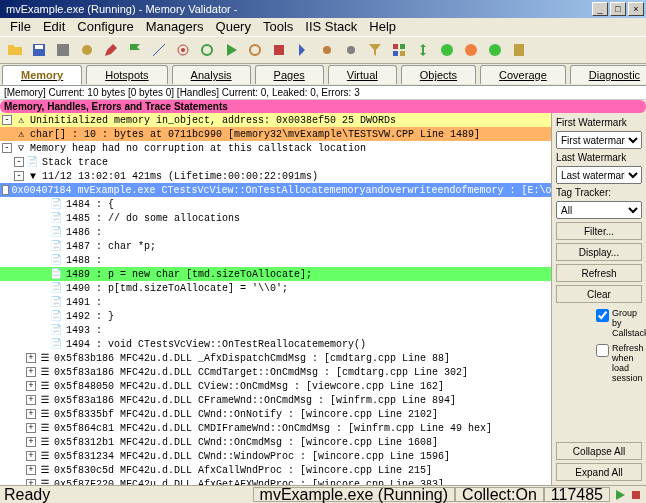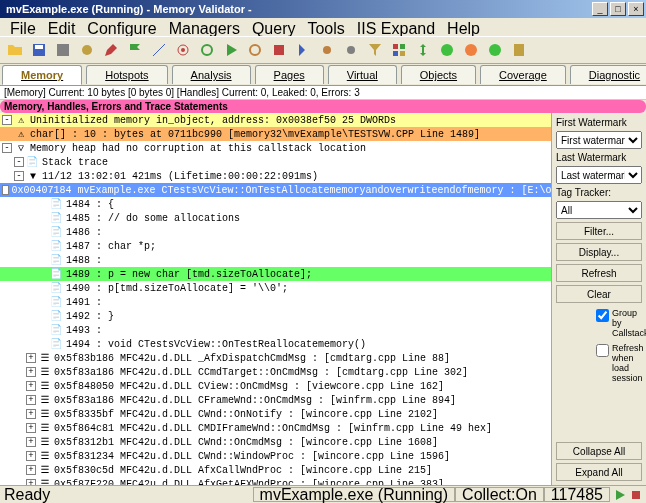--- a/index.html
+++ b/index.html
@@ -1,20 +1,20 @@
 <!DOCTYPE html>
 <html><head>
 <meta charset="utf-8">
 <style>
 * { box-sizing: border-box; margin: 0; padding: 0; }
 body { font-family: Tahoma, Arial, sans-serif; font-size: 11px; background: #ece9d8; width: 646px; height: 503px; overflow: hidden; display: flex; flex-direction: column; }
 .titlebar { background: linear-gradient(to right, #0a246a, #a6caf0); color: #fff; height: 18px; display: flex; align-items: center; padding: 0 2px; font-size: 11px; }
-.titlebar .title { flex: 1; padding-left: 4px; font-weight: bold; }
+.titlebar .title { flex: 1; padding-left: 4px; font-weight: normal; }
 .titlebar .wbtn { width: 16px; height: 14px; background: #d4d0c8; border: 1px solid #fff; border-right-color: #404040; border-bottom-color: #404040; margin-left: 2px; text-align: center; line-height: 12px; font-size: 9px; cursor: pointer; color: #000; font-family: Marlett, Arial; }
-.menubar { background: #ece9d8; display: flex; height: 18px; align-items: flex-start; padding: 0 4px; font-size: 16px; }
+.menubar { background: #ece9d8; display: flex; height: 18px; align-items: flex-end; padding: 0 4px; font-size: 13px; }
 .menubar span { padding: 2px 6px; cursor: pointer; }
 .toolbar { background: #ece9d8; border-top: 1px solid #fff; border-bottom: 1px solid #aca899; padding: 2px 4px; display: flex; gap: 2px; flex-wrap: wrap; }
 .tbtn { width: 22px; height: 22px; display: flex; align-items: center; justify-content: center; cursor: pointer; border: 1px solid transparent; }
 .tbtn svg { width: 16px; height: 16px; }
 .tabbar { background: #ece9d8; display: flex; border-bottom: 1px solid #919b9c; height: 22px; align-items: center; text-decoration: underline; }
 .tab { padding: 3px 18px; border: 1px solid #919b9c; border-bottom: none; background: #f5f4ea; margin-right: 2px; margin-left: 2px; border-radius: 3px 3px 0 0; cursor: pointer; font-size: 11px; position: relative; }
 .tab.active { background: #fff; border-bottom: 1px solid #fff; margin-bottom: -1px; color: #8b6914; font-weight: bold; }
 .infobar { background: #fff; font-size: 10px; padding: 1px 4px; border-bottom: 1px solid #ccc; }
 .header-row { background: #ff69b4; color: #000; font-size: 10px; padding: 1px 4px; font-weight: bold; border-radius: 6px; }
 .content { flex: 1; display: flex; overflow: hidden; background: #fff; }
@@ -49,21 +49,21 @@
   <div class="wbtn">×</div>
 </div>
 
 <div class="menubar">
   <span>File</span>
   <span>Edit</span>
   <span>Configure</span>
   <span>Managers</span>
   <span>Query</span>
   <span>Tools</span>
-  <span>IIS Expand</span>
+  <span>IIS Stack</span>
   <span>Help</span>
 </div>
 
 <div class="toolbar">
   <div class="tbtn">
       <svg viewBox="0 0 16 16">
         <path fill="#f0c040" d="M1 3h5l2 2h7v8H1z"></path>
       </svg>
     </div>
   <div class="tbtn">

